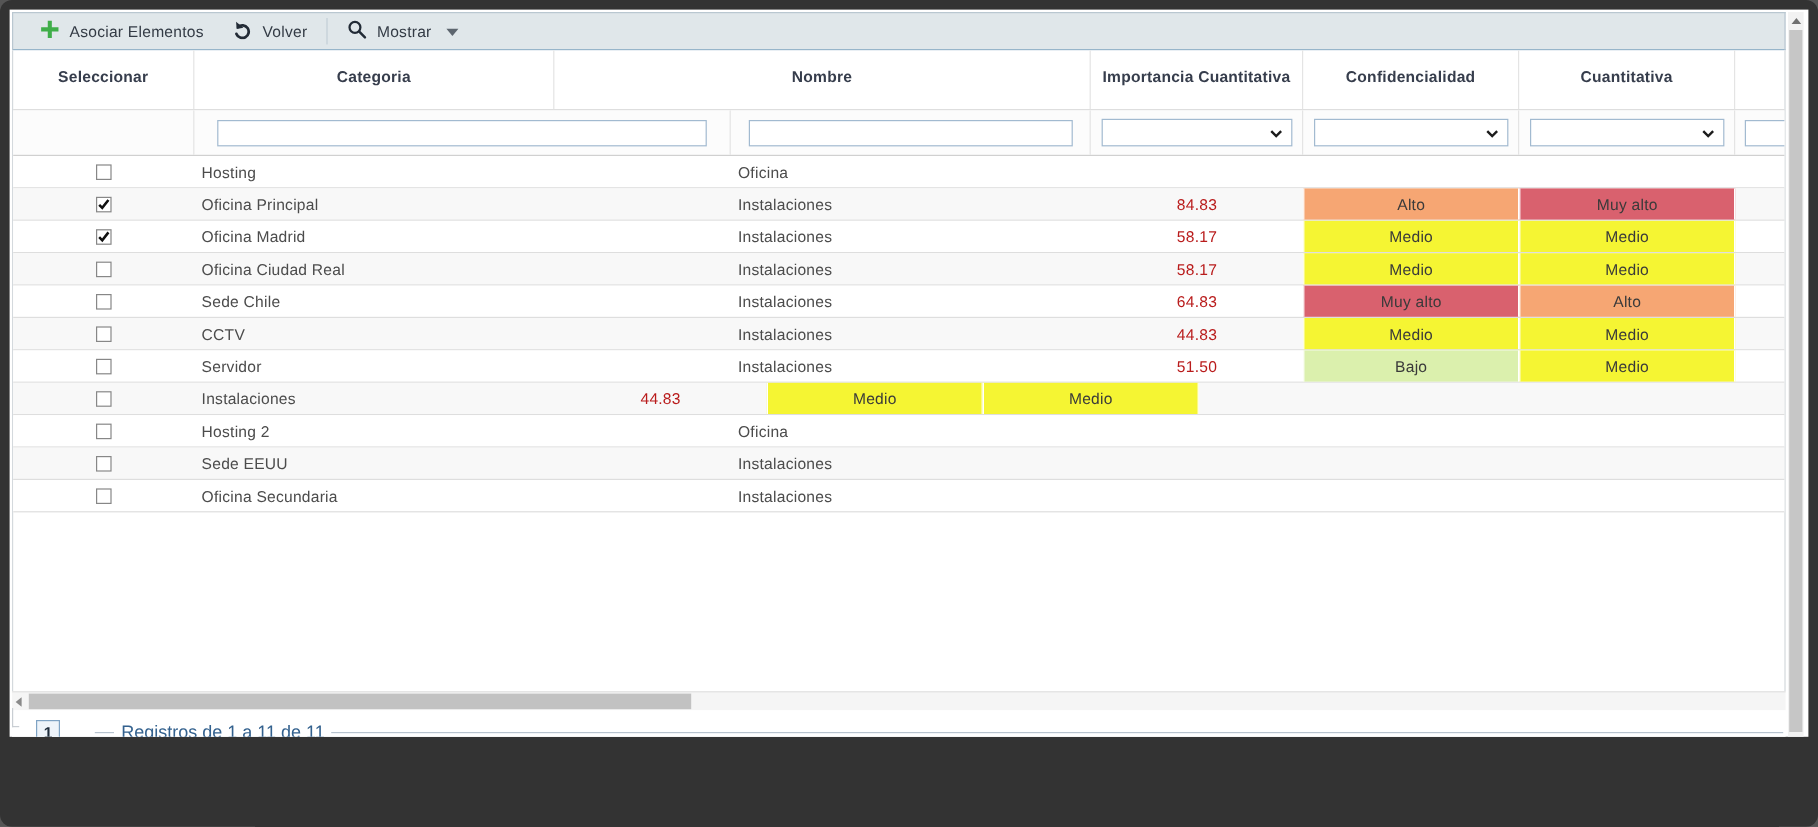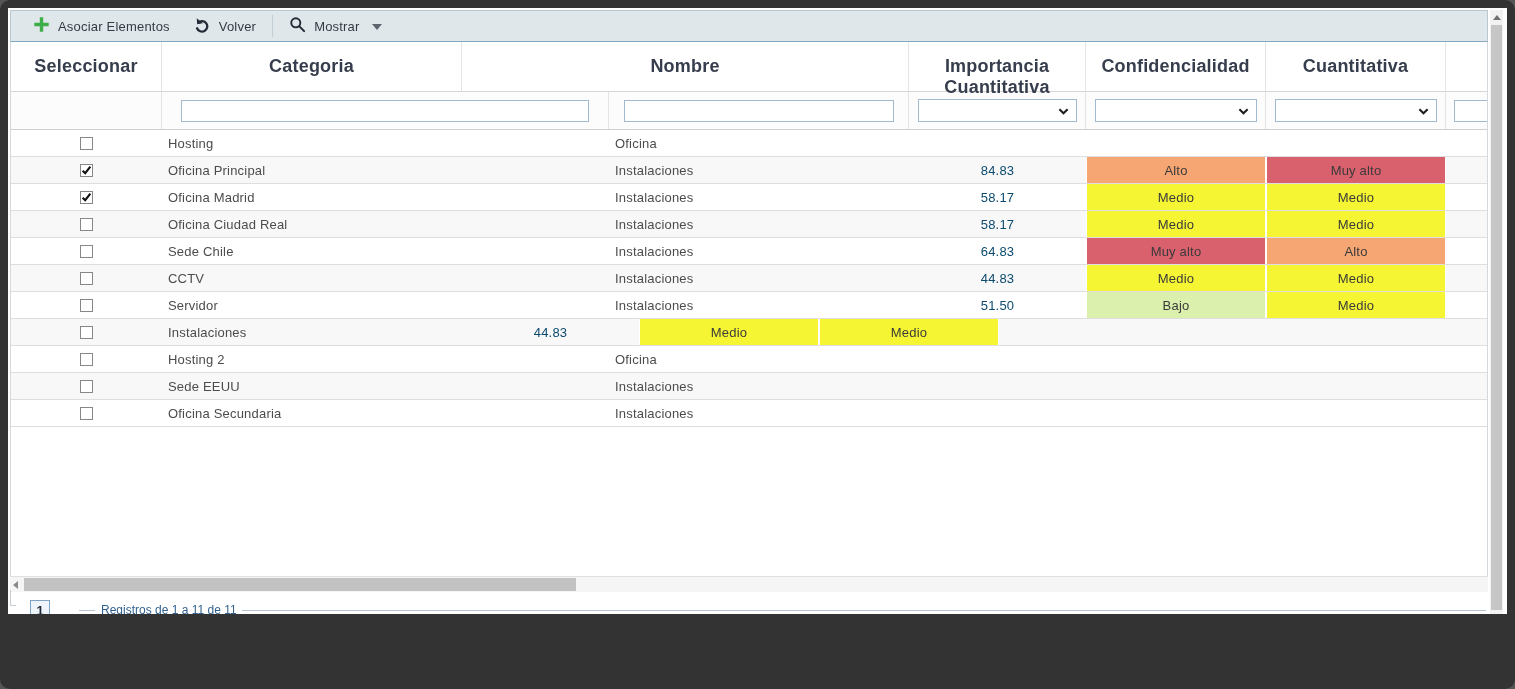--- a/index.html
+++ b/index.html
@@ -29,40 +29,40 @@
   .arr.down  { left:3px; bottom:4px; border-left:4px solid transparent; border-right:4px solid transparent; border-top:5px solid #707070; }
 
   
   .region { position:absolute; left:2px; top:34px; width:1478px; height:534px;
             background:#fff; border-left:1px solid #d4d9dd; border-right:1px solid #d4d9dd; }
   .cols { display:flex; }
   .c0{width:151px}.c1{width:447px}.c2{width:300px}.c3{width:177px}.c4{width:180px}.c5{width:180px}.c6{width:41px}
 
   .thead { height:50px; border-bottom:1px solid #d6d6d6; }
   .th { border-right:1px solid #e4e4e4; text-align:center; padding-top:14px;
-        font-size:18px; font-weight:bold; color:#363d4c; letter-spacing:.2px; }
+        font-size:13px; font-weight:bold; color:#363d4c; letter-spacing:.2px; }
   .th:last-child { border-right:none; }
 
   .filters { height:38px; border-bottom:1px solid #d0d0d0; background:#fcfcfc; }
   .fc { border-right:1px solid #e4e4e4; display:flex; align-items:center; justify-content:center; overflow:hidden; }
   .fc:last-child { border-right:none; justify-content:flex-start; padding-left:8px; }
   .f-input { height:22px; border:1px solid #a2bad0; background:#fff; outline:none;
              font-size:12px; padding:0 4px; }
   .f-input.w-nombre { width:408px; } .f-input.w-cat { width:270px; } .f-input.w-extra { width:60px; flex:none; }
   .f-select { height:23px; border:1px solid #a2bad0; background:#fff; position:relative; cursor:pointer; }
   .f-select.w-s1 { width:159px; } .f-select.w-s2 { width:162px; }
   .f-select svg { position:absolute; right:7px; top:6px; }
 
   .tbody .row { display:flex; height:27px; border-bottom:1px solid #dedede; background:#fff; }
   .tbody .row.alt { background:#f8f8f8; }
   .cell { font-size:13px; color:#4c4c4c; letter-spacing:.2px; display:flex; align-items:center; }
   .cell.sel { justify-content:center; }
   .cell.nombre { padding-left:6px; }
   .cell.categoria { padding-left:6px; }
-  .cell.valor { justify-content:center; color:#0c4a6e; }
+  .cell.valor { justify-content:center; color:#b91c1c; }
   .badge { width:100%; height:100%; display:flex; align-items:center; justify-content:center;
            color:#3a3a3a; border-left:1px solid #fff; border-right:1px solid #fff; }
 
   .cb { width:13px; height:13px; border:1px solid #878787; background:#fff; display:flex;
         align-items:center; justify-content:center; cursor:pointer; }
   .cb svg { display:none; }
   .cb.checked svg { display:block; }
 
   
   .hscroll-inner { position:absolute; left:2px; top:568px; width:1478px; height:16px;
@@ -74,21 +74,21 @@
   
   .pagination { position:absolute; left:2px; top:584px; width:1478px; height:36px; background:#fff; }
   .pg-corner { position:absolute; left:0; top:-2px; width:6px; height:16px;
                border-left:1px solid #c9ced3; border-bottom:1px solid #c9ced3; }
   .page-btn { position:absolute; left:20px; top:8px; min-width:20px; height:20px; padding:0 4px;
               border:1px solid #7fa3c4; background:#eef4fa; color:#1d2b3a; font-weight:bold;
               font-size:13px; display:flex; align-items:center; justify-content:center; cursor:pointer; }
   .legend { position:absolute; left:69px; right:2px; top:9px; height:18px;
             display:flex; align-items:center; }
   .legend .dash { width:16px; height:1px; background:#b7c3cf; }
-  .legend .records { color:#33618e; font-size:12px; margin:0 5px 0 6px; white-space:nowrap; }
+  .legend .records { color:#33618e; font-size:15px; margin:0 5px 0 6px; white-space:nowrap; }
   .legend .line { flex:1; height:1px; background:#b7c3cf; }
 
   
   .hscroll-bottom { position:absolute; left:0; top:620px; width:1477px; height:16px; background:#f1f1f1; }
   .hb-thumb { position:absolute; left:0; top:1px; width:1447px; height:14px; background:#c6c6c6; }
   .hb-arrow { position:absolute; right:4px; top:4px; width:0; height:0;
               border-top:4px solid transparent; border-bottom:4px solid transparent; border-left:5px solid #555; }
 
   
   .footer { position:absolute; left:0; top:640px; width:1499px; height:34px;

